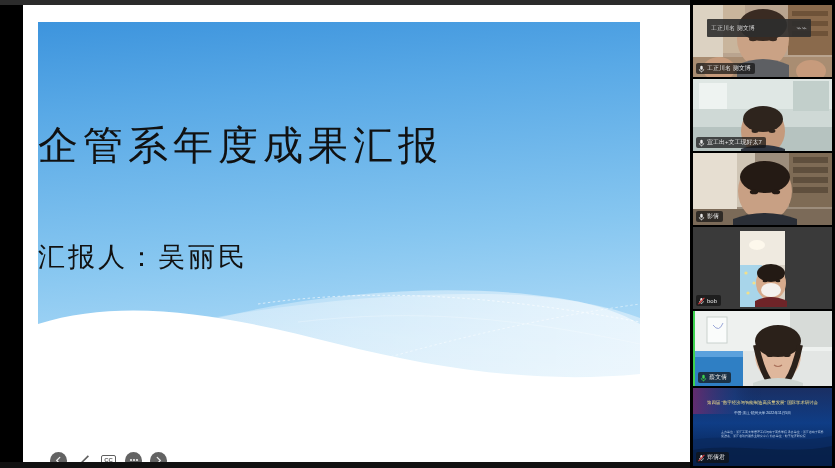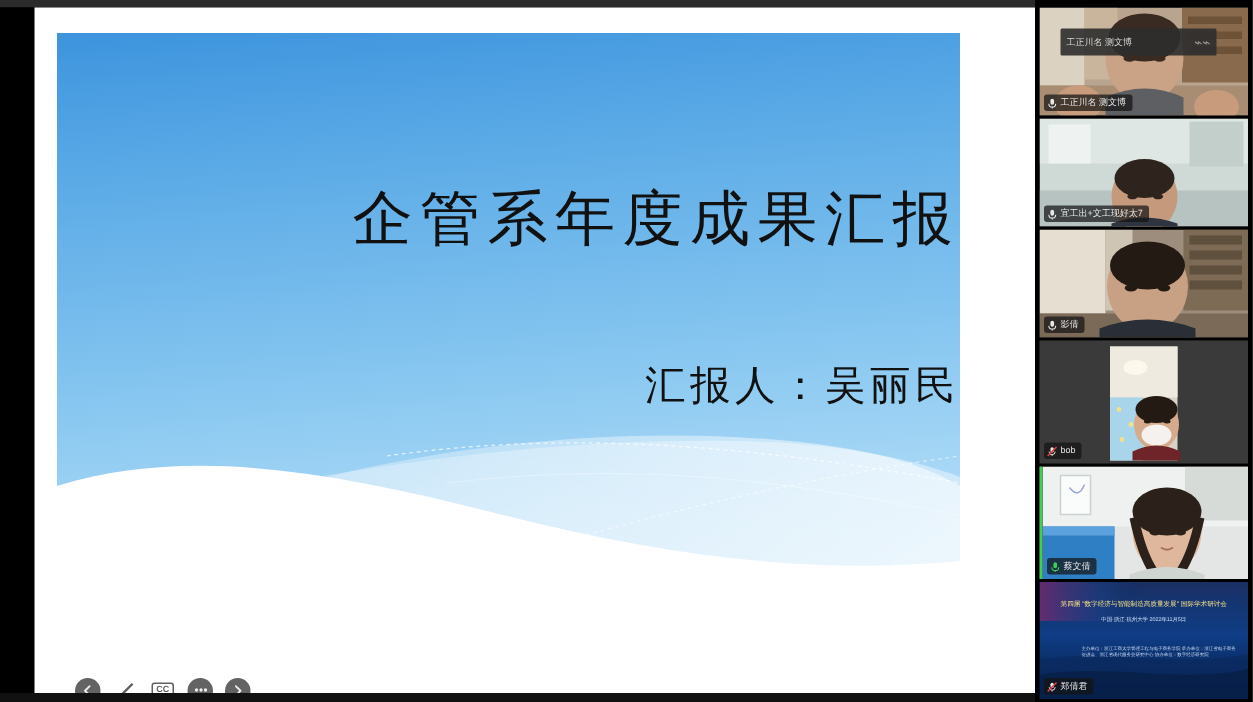--- a/index.html
+++ b/index.html
@@ -38,28 +38,28 @@
   
   .slide{
     position:absolute; left:15px; top:17px; width:602px; height:372px;
     background:linear-gradient(175deg,#3d94dd 0%, #59a9e6 22%, #86c6f0 58%, #a9d8f6 82%, #bde2f8 100%);
     overflow:hidden;
   }
   .slide-waves{ position:absolute; left:0; top:0; width:100%; height:100%; }
 
   .slide-title{
     position:absolute; left:0; right:0; top:96px;
-    text-align:right;
+    text-align:left;
     font-family:Liberation Sans, sans-serif;
     font-size:40px; letter-spacing:5px; color:#111; font-weight:400;
     white-space:nowrap;
   }
   .slide-sub1{
     position:absolute; left:0; right:0; top:217px;
-    text-align:right;
+    text-align:left;
     font-family:"DejaVu Sans", sans-serif;
     font-size:27px; letter-spacing:3px; color:#111;
     white-space:nowrap;
   }
   .slide-sub2{
     position:absolute; left:0; right:0; top:281px;
     text-align:center;
     font-family:"DejaVu Sans", sans-serif;
     font-size:27px; letter-spacing:2px; color:#111;
     white-space:nowrap;

